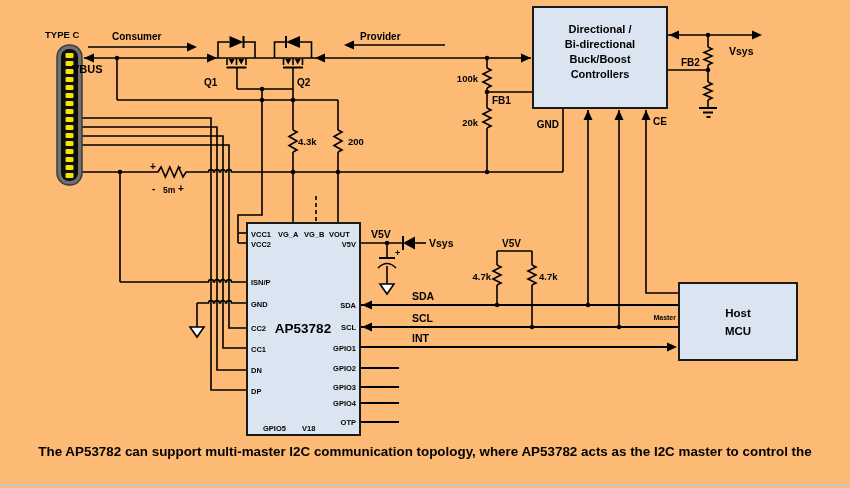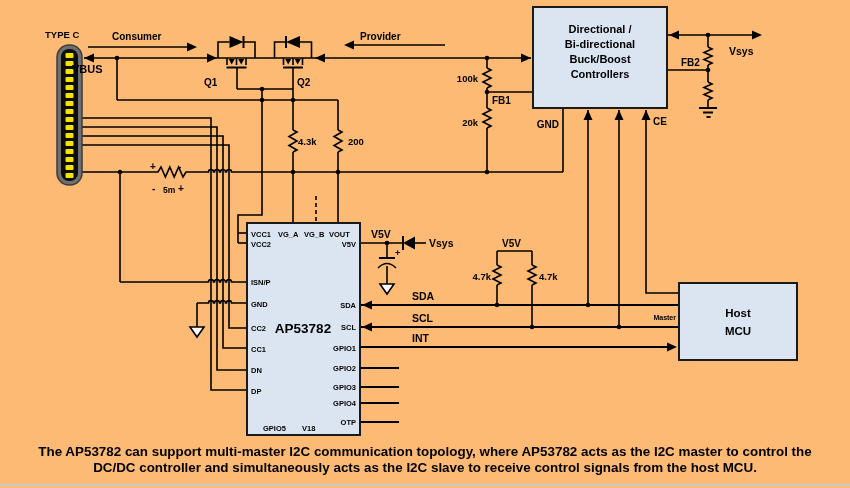--- a/index.html
+++ b/index.html
@@ -269,16 +269,15 @@
     <text x="150" y="170" font-size="10" fill="#2323bb">+</text>
     <text x="178" y="170" font-size="10" fill="#2323bb">-</text>
     <text x="152" y="192" font-size="10" fill="#cc2222">-</text>
     <text x="163" y="193" font-size="8.5">5m</text>
     <text x="178" y="192" font-size="10" fill="#cc2222">+</text>
   </g>
 </svg>
 
 <div class="caption">
   <div>The AP53782 can support multi-master I2C communication topology, where AP53782 acts as the I2C master to control the</div>
-  <div>DC/DC controller and simultaneously acts as the I2C slave to receive control signals from the host MCU.</div>
 </div>
 <div class="bottom-rule"></div>
 </div>
 
 </body></html>

